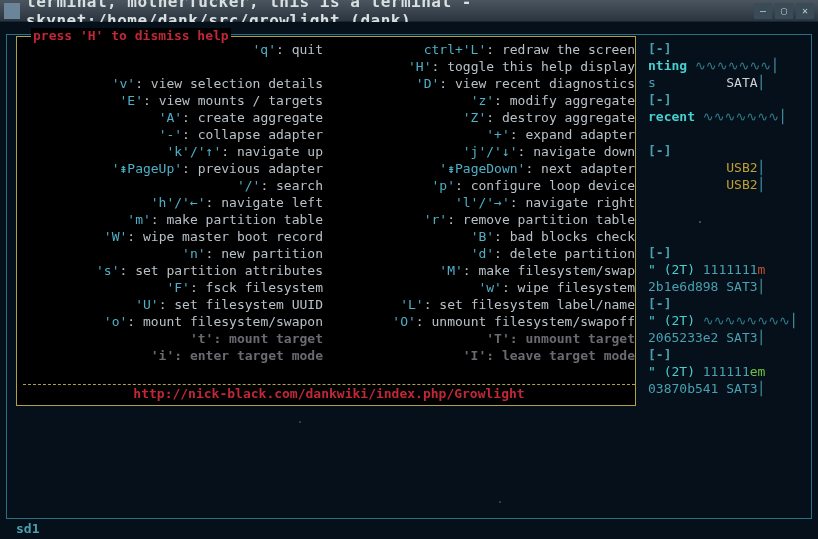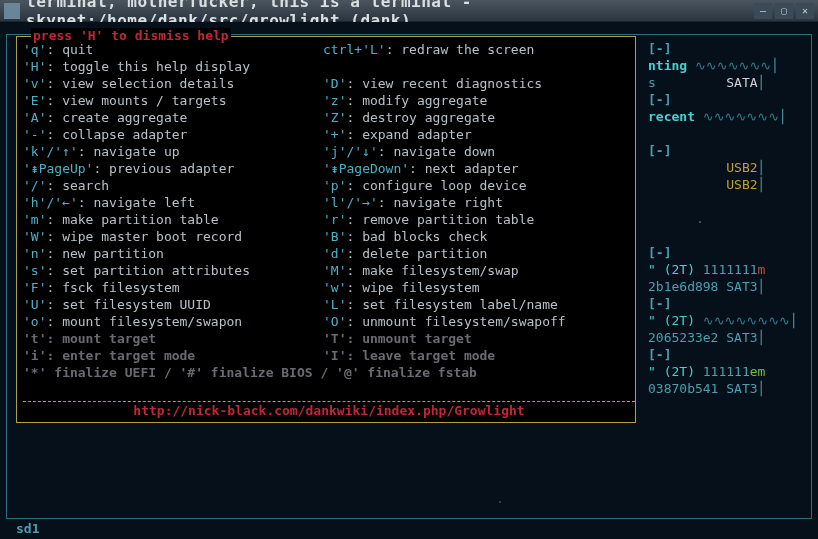--- a/index.html
+++ b/index.html
@@ -79,20 +79,21 @@
   top: -9px; left: 14px;
   background: #000;
   padding: 0 2px;
   color: #c02838;
   font-weight: bold;
 }
 .help-row {
   display: flex;
   line-height: 17px;
   white-space: pre;
+  text-align: right;
 }
 .help-col1 { width: 300px; }
 .help-col2 { flex: 1; }
 .key { color: #4db0c8; }
 .dim .key { color: #6a6a72; }
 .dim { color: #6a6a72; font-weight: bold; }
 .wide { width: 100%; }
 .url {
   color: #c02838;
   text-align: center;
@@ -159,23 +160,20 @@
         <div class="help-row"><span class="help-col1"><span class="key">'m'</span>: make partition table</span><span class="help-col2"><span class="key">'r'</span>: remove partition table</span></div>
         <div class="help-row"><span class="help-col1"><span class="key">'W'</span>: wipe master boot record</span><span class="help-col2"><span class="key">'B'</span>: bad blocks check</span></div>
         <div class="help-row"><span class="help-col1"><span class="key">'n'</span>: new partition</span><span class="help-col2"><span class="key">'d'</span>: delete partition</span></div>
         <div class="help-row"><span class="help-col1"><span class="key">'s'</span>: set partition attributes</span><span class="help-col2"><span class="key">'M'</span>: make filesystem/swap</span></div>
         <div class="help-row"><span class="help-col1"><span class="key">'F'</span>: fsck filesystem</span><span class="help-col2"><span class="key">'w'</span>: wipe filesystem</span></div>
         <div class="help-row"><span class="help-col1"><span class="key">'U'</span>: set filesystem UUID</span><span class="help-col2"><span class="key">'L'</span>: set filesystem label/name</span></div>
         <div class="help-row"><span class="help-col1"><span class="key">'o'</span>: mount filesystem/swapon</span><span class="help-col2"><span class="key">'O'</span>: unmount filesystem/swapoff</span></div>
         <div class="help-row dim"><span class="help-col1"><span class="key">'t'</span>: mount target</span><span class="help-col2"><span class="key">'T'</span>: unmount target</span></div>
         <div class="help-row dim"><span class="help-col1"><span class="key">'i'</span>: enter target mode</span><span class="help-col2"><span class="key">'I'</span>: leave target mode</span></div>
       </div>
-    <div class="help-row dim">
-      <span class="wide">'*' finalize UEFI / '#' finalize BIOS / '@' finalize fstab</span>
-    </div>
     <div class="url">http://nick-black.com/dankwiki/index.php/Growlight</div>
   </div>
 
   <div class="right-edge" id="right-edge">
       <div class="bracket">[-]</div>
       <div><span class="r-word">nting</span> <span class="r-wave">∿∿∿∿∿∿∿</span>│</div>
       <div>s         <span style="color:#d0d0d8">SATA</span>│</div>
       <div class="bracket">[-]</div>
       <div><span class="r-word">recent</span> <span class="r-wave">∿∿∿∿∿∿∿</span>│</div>
       <div>&nbsp;</div>

